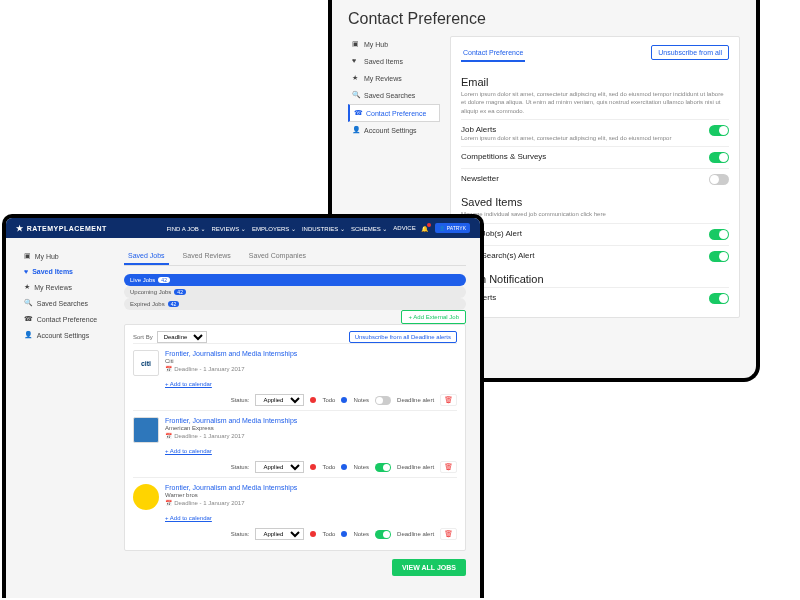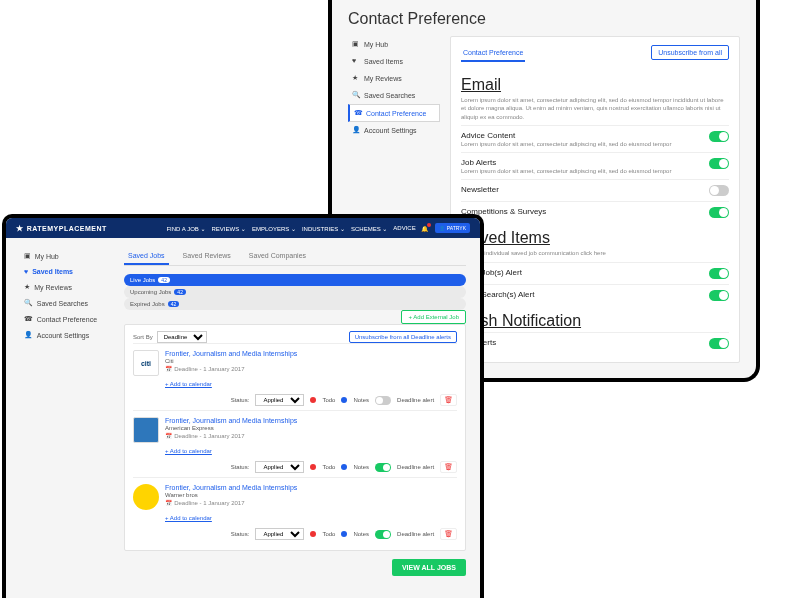--- a/index.html
+++ b/index.html
@@ -11,21 +11,21 @@
   .t-title { font-size: 16px; font-weight: 500; color: #333; margin-bottom: 8px; }
   .t-body { display: flex; gap: 10px; }
   .t-side { width: 92px; }
   .t-side .mi { display: flex; align-items: center; gap: 4px; font-size: 7px; color: #444; padding: 4px 4px; border-bottom: 1px solid transparent; cursor: pointer; }
   .t-side .mi.active { color: #1e5eea; border: 1px solid #d6d6d6; background: #fff; border-left: 2px solid #1e5eea; }
   .t-side .ic { width: 8px; height: 8px; display: inline-block; }
   .t-main { flex: 1; background: #fff; border: 1px solid #e2e2e2; border-radius: 2px; padding: 8px 10px; font-size: 7px; color: #333; }
   .t-tab { color: #1e5eea; font-size: 7px; padding: 4px 2px; border-bottom: 2px solid #1e5eea; display: inline-block; margin-bottom: 8px; }
   .unsub-all { float: right; border: 1px solid #1e5eea; color: #1e5eea; font-size: 7px; padding: 3px 6px; border-radius: 2px; background: #fff; cursor: pointer; }
   .sect { clear: both; margin-top: 6px; }
-  .sect h3 { font-size: 16px; font-weight: 500; color: #222; margin: 6px 0 2px; text-decoration: underline; }
+  .sect h3 { font-size: 11px; font-weight: 500; color: #222; margin: 6px 0 2px; }
   .desc { font-size: 6px; color: #888; line-height: 1.4; margin-bottom: 4px; }
   .row { display: flex; justify-content: space-between; align-items: flex-start; border-top: 1px solid #eee; padding: 5px 0; }
   .row .lbl { font-size: 8px; color: #222; }
   .row .sub { font-size: 6px; color: #888; margin-top: 1px; }
   .toggle { width: 20px; height: 11px; background: #18c964; border-radius: 6px; position: relative; flex-shrink: 0; cursor: pointer; }
   .toggle::after { content: ""; position: absolute; right: 1px; top: 1px; width: 9px; height: 9px; background: #fff; border-radius: 50%; }
   .toggle.off { background: #ccc; }
   .toggle.off::after { right: auto; left: 1px; }
 
   
@@ -121,43 +121,36 @@
           </div>
       </div>
       <div class="t-main">
         <span class="t-tab">Contact Preference</span>
         <button class="unsub-all">Unsubscribe from all</button>
         <div class="sect">
           <h3>Email</h3>
           <div class="desc">Lorem ipsum dolor sit amet, consectetur adipiscing elit, sed do eiusmod tempor incididunt ut labore et dolore magna aliqua. Ut enim ad minim veniam, quis nostrud exercitation ullamco laboris nisi ut aliquip ex ea commodo.</div>
           <div class="row">
               <div>
-                <div class="lbl">Advice Content</div>
+                <div class="lbl">Job Alerts</div>
                 <div class="sub">Lorem ipsum dolor sit amet, consectetur adipiscing elit, sed do eiusmod tempor</div>
               </div>
               <div class="toggle"></div>
             </div>
           <div class="row">
               <div>
-                <div class="lbl">Job Alerts</div>
-                <div class="sub">Lorem ipsum dolor sit amet, consectetur adipiscing elit, sed do eiusmod tempor</div>
+                <div class="lbl">Competitions &amp; Surveys</div>
               </div>
               <div class="toggle"></div>
             </div>
           <div class="row">
               <div>
                 <div class="lbl">Newsletter</div>
               </div>
               <div class="toggle off"></div>
-            </div>
-          <div class="row">
-              <div>
-                <div class="lbl">Competitions &amp; Surveys</div>
-              </div>
-              <div class="toggle"></div>
             </div>
         </div>
         <div class="sect">
           <h3>Saved Items</h3>
           <div class="desc">Manage individual saved job communication click here</div>
           <div class="row">
               <div class="lbl">Save Job(s) Alert</div>
               <div class="toggle"></div>
             </div>
           <div class="row">

